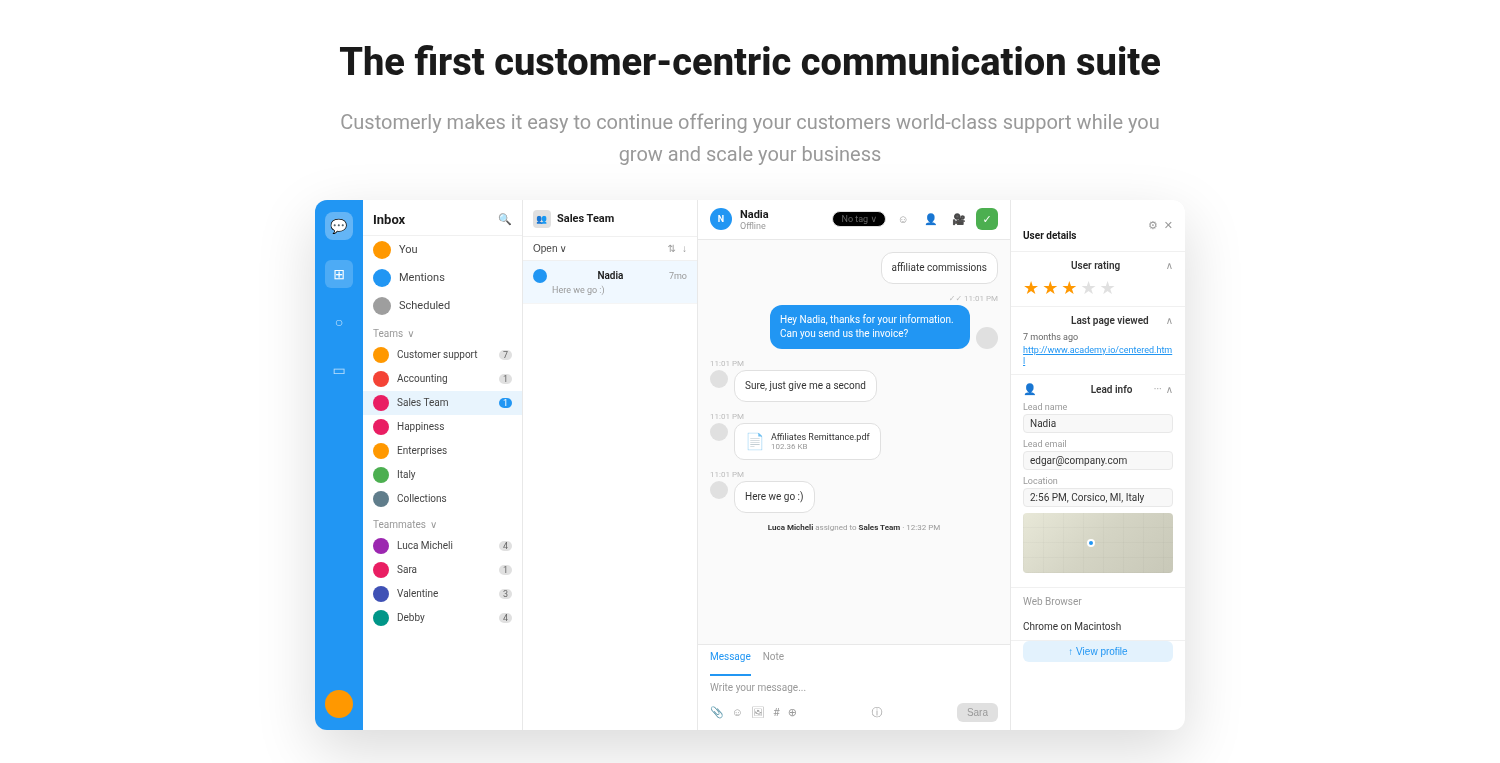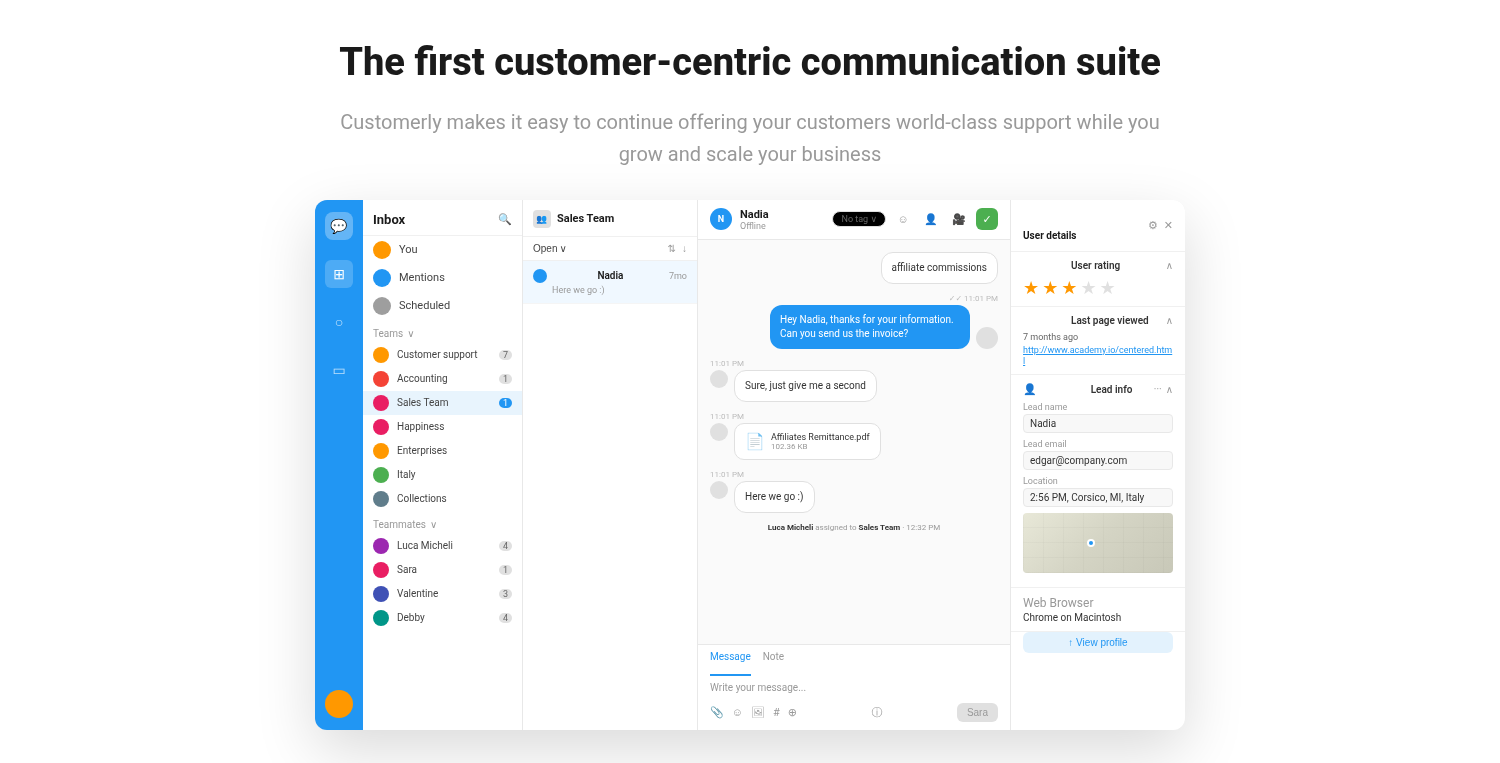--- a/index.html
+++ b/index.html
@@ -666,23 +666,23 @@
     }
 
     .map-grid {
       position: absolute;
       top: 0; left: 0; right: 0; bottom: 0;
       background-image: repeating-linear-gradient(0deg, rgba(0,0,0,0.05) 0px, transparent 1px, transparent 15px),
                         repeating-linear-gradient(90deg, rgba(0,0,0,0.05) 0px, transparent 1px, transparent 20px);
     }
 
     .browser-info {
-      font-size: 12px;
-      color: #999;
-      margin-bottom: 2px;
+      font-size: 10px;
+      color: #999;
+      margin-bottom: 14px;
     }
 
     .browser-value {
       font-size: 10px;
       color: #333;
     }
 
     .view-profile-btn {
       background: #e3f2fd;
       color: #2196f3;

